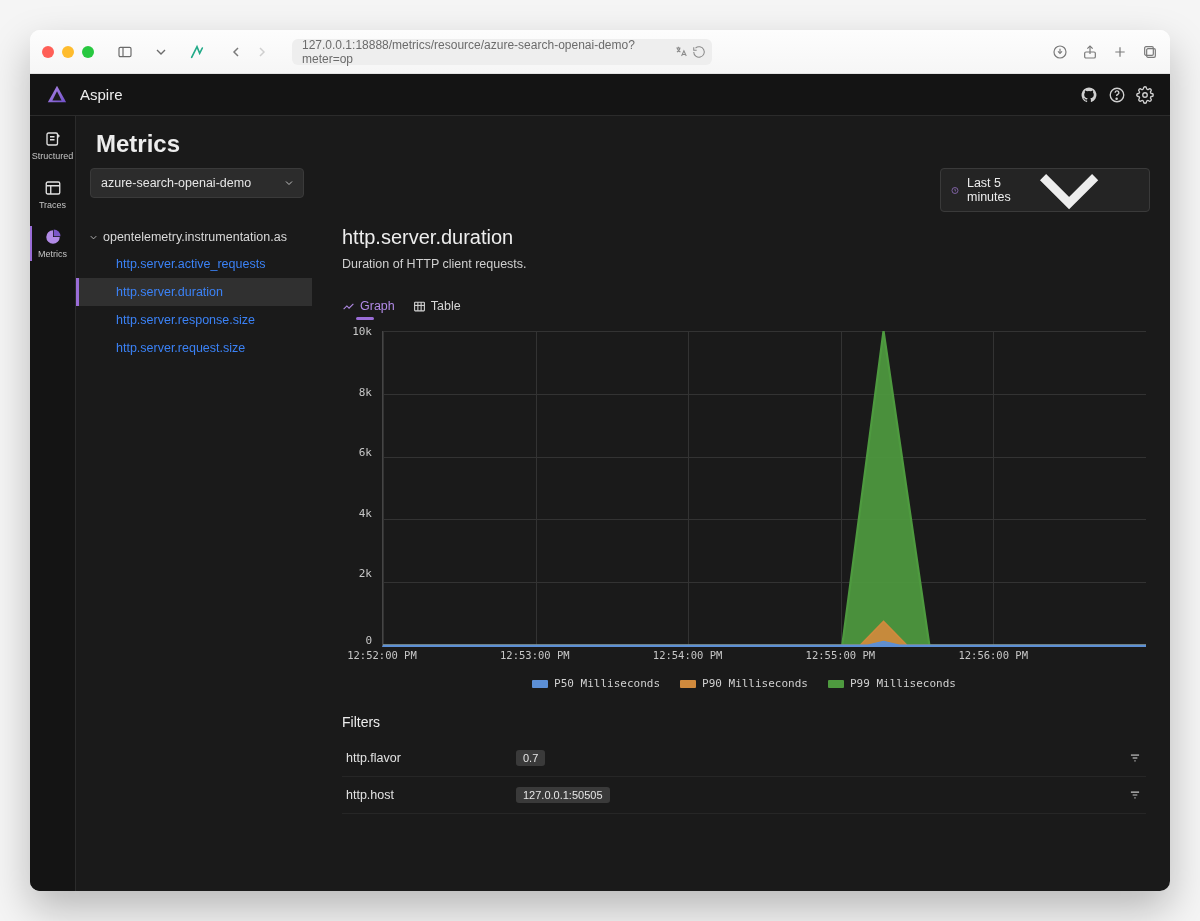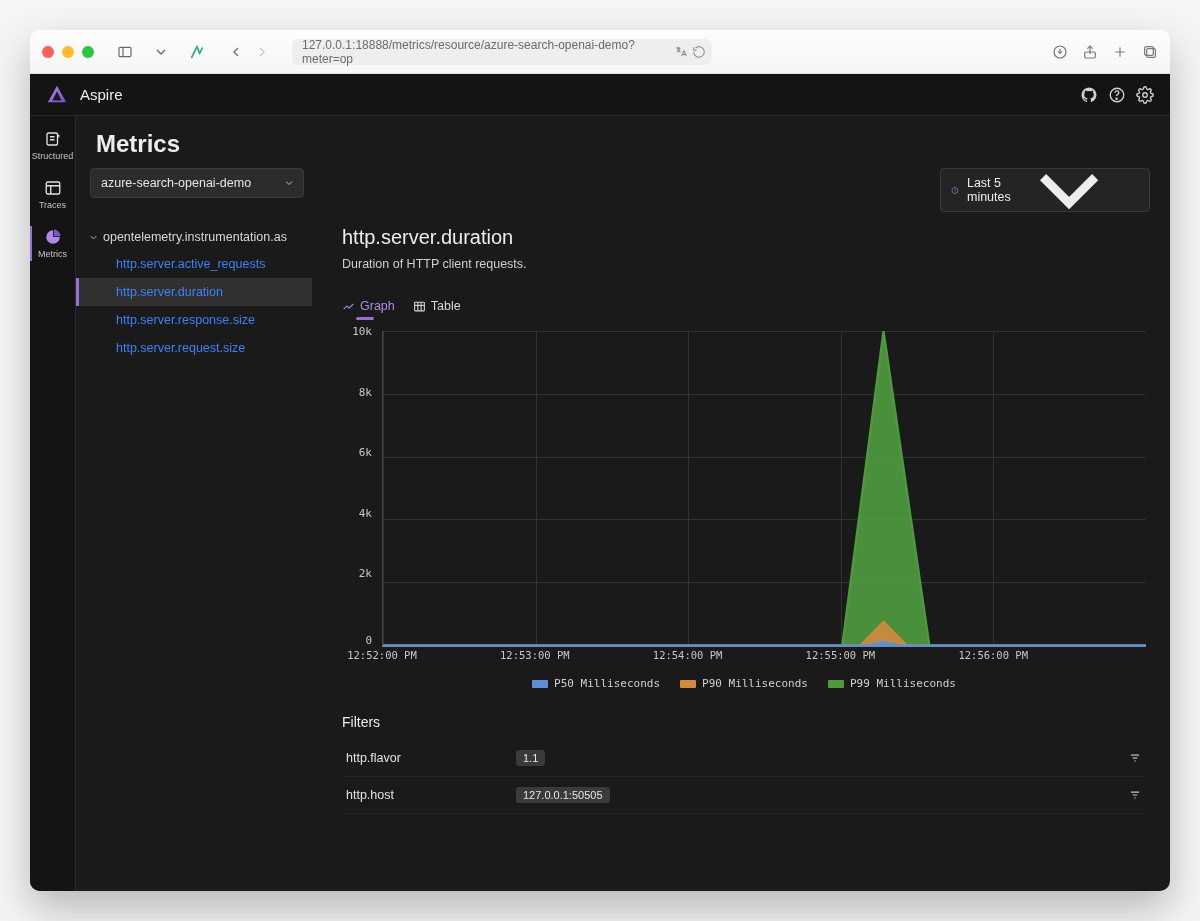--- a/index.html
+++ b/index.html
@@ -488,21 +488,21 @@
                     <span class="legend-sw" style="background: rgb(78, 154, 63);"></span>
                     <span>P99 Milliseconds</span>
                   </div>
                 </div>
             </div>
 
             <div class="filters-title">Filters</div>
             <div id="filters">
                 <div class="filter-row">
                   <div class="filter-key">http.flavor</div>
-                  <span class="badge">1.1</span>
+                  <span class="badge">0.7</span>
                   <svg viewBox="0 0 24 24" class="filter-icon">
                     <line x1="5" y1="7" x2="19" y2="7" stroke="currentColor" stroke-width="2"></line>
                     <line x1="8" y1="12" x2="16" y2="12" stroke="currentColor" stroke-width="2"></line>
                     <line x1="11" y1="17" x2="13" y2="17" stroke="currentColor" stroke-width="2"></line>
                   </svg>
                 </div>
                 <div class="filter-row">
                   <div class="filter-key">http.host</div>
                   <span class="badge">127.0.0.1:50505</span>
                   <svg viewBox="0 0 24 24" class="filter-icon">

